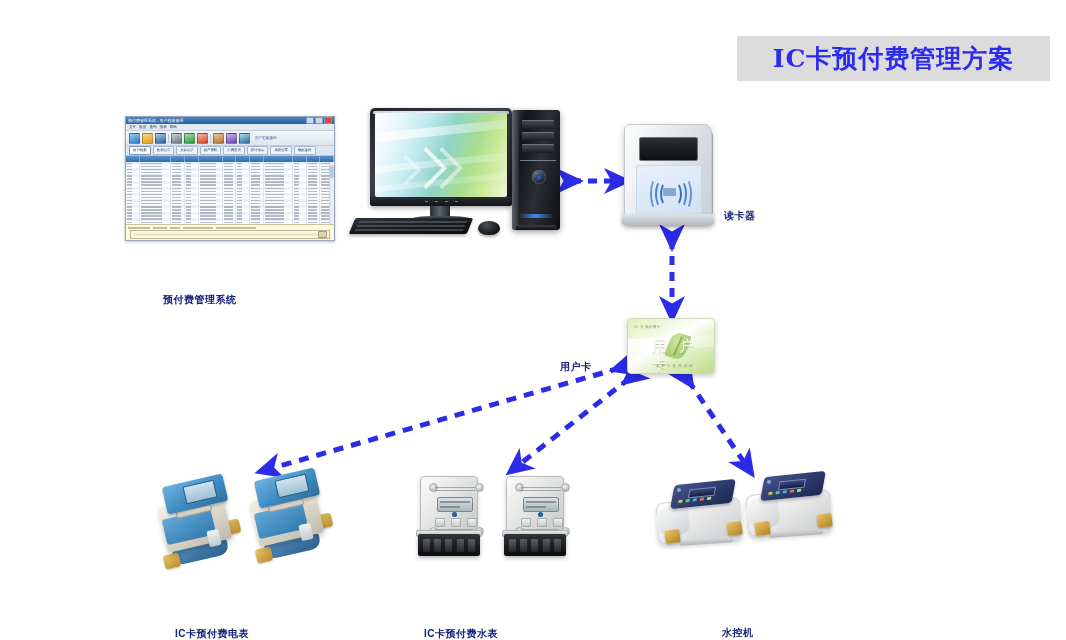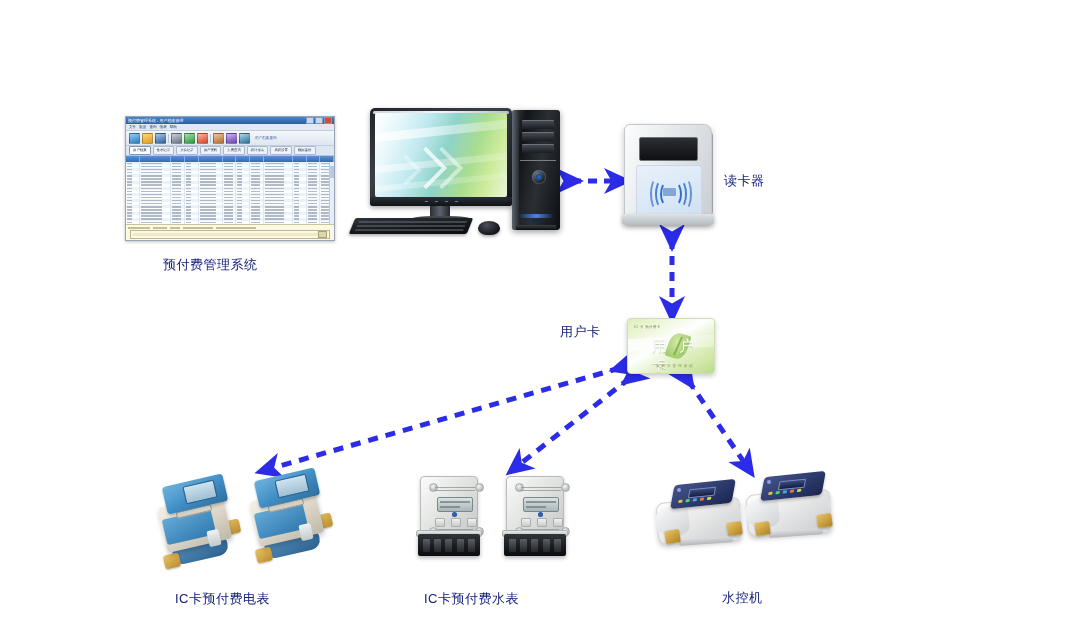--- a/index.html
+++ b/index.html
@@ -16,22 +16,22 @@
     background:#dcdcdc;display:flex;align-items:center;justify-content:center;
   }
   .title-banner .t{
     font-family:"DejaVu Serif","Liberation Serif",serif;
     font-weight:700;font-size:25px;color:#2b2bf0;letter-spacing:1px;
     white-space:nowrap;
   }
 
   
   .caption{
-    position:absolute;color:#16217a;font-weight:400;font-size:13px;
-    white-space:nowrap;letter-spacing:.5px;
+    position:absolute;color:#16217a;font-weight:700;font-size:10px;
+    white-space:nowrap;letter-spacing:.5px;margin-top:37px;
   }
 
   
   .sw-window{
     position:absolute;left:125px;top:116px;width:208px;height:123px;
     background:#eef1f6;border:1px solid #9aa6b8;
     box-shadow:0 1px 3px rgba(0,0,0,.25);overflow:hidden;
   }
   .sw-titlebar{
     height:7px;background:linear-gradient(180deg,#4a83c8,#2a5f9e);
@@ -431,20 +431,23 @@
   }
 
   
   #arrows{position:absolute;left:0;top:0;width:1066px;height:640px;pointer-events:none;}
 </style>
 </head>
 <body>
 
 <div id="stage">
 
+  <div class="title-banner">
+    <span class="t">IC卡预付费管理方案</span>
+  </div>
 
   <svg id="arrows" viewBox="0 0 1066 640" xmlns="http://www.w3.org/2000/svg">
     <defs>
       <marker id="ah" markerWidth="6" markerHeight="6" refX="3.2" refY="3" orient="auto" markerUnits="strokeWidth">
         <path d="M0,0.4 L5.6,3 L0,5.6 L1.5,3 Z" fill="#2b2be8"></path>
       </marker>
     </defs>
 
     <line x1="572" y1="181" x2="620" y2="181" stroke="#2b2be8" stroke-width="5" stroke-dasharray="9,7" marker-start="url(#ah)" marker-end="url(#ah)"></line>
 

